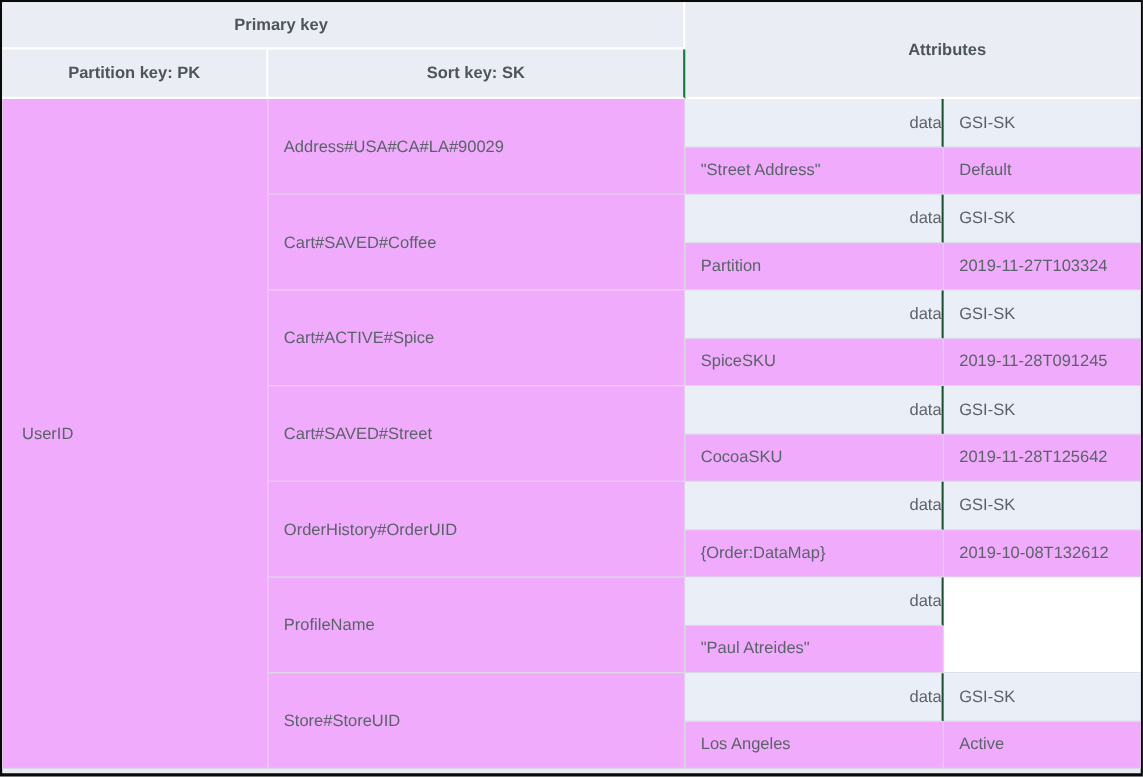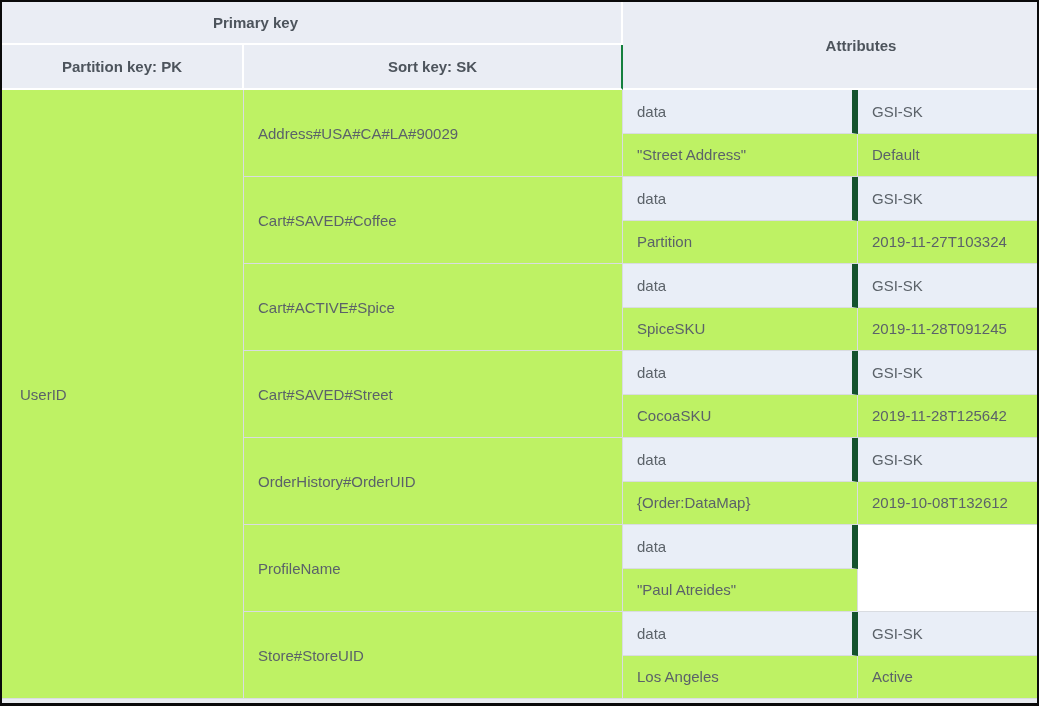--- a/index.html
+++ b/index.html
@@ -47,38 +47,38 @@
   }
   th.part-h, th.sort-h {
     border-right: 2px solid #ffffff;
     border-bottom: 2px solid #ffffff;
   }
   th.sort-h { border-right: 2px solid #15803d; text-align: center; }
   tbody tr { height: 43.5px; }
   td {
     font-size: 15px;
     color: #5b6269;
-    background: #bef264;
+    background: #f0abfc;
   }
   td.pk {
     padding-left: 18px;
     border-right: 1px solid #d9dce1;
     border-bottom: 1px solid #d9dce1;
   }
   td.sk {
     padding-left: 14px;
     border-right: 1px solid #d9dce1;
     border-bottom: 1px solid #d9dce1;
   }
   td.attr { padding-left: 14px; }
   td.label {
     background: #e9eef7;
     border-bottom: 1px solid #d9dce1;
   }
-  td.label-first { border-right: 6px solid #14532d; }
+  td.label-first { border-right: 2px solid #14532d; text-align: right; }
   td.val { border-bottom: 1px solid #d9dce1; }
   td.val-first { border-right: 1px solid #d9dce1; }
   td.merged {
     background: #ffffff;
     border-bottom: 1px solid #d9dce1;
   }
 </style>
 </head>
 <body>
 

